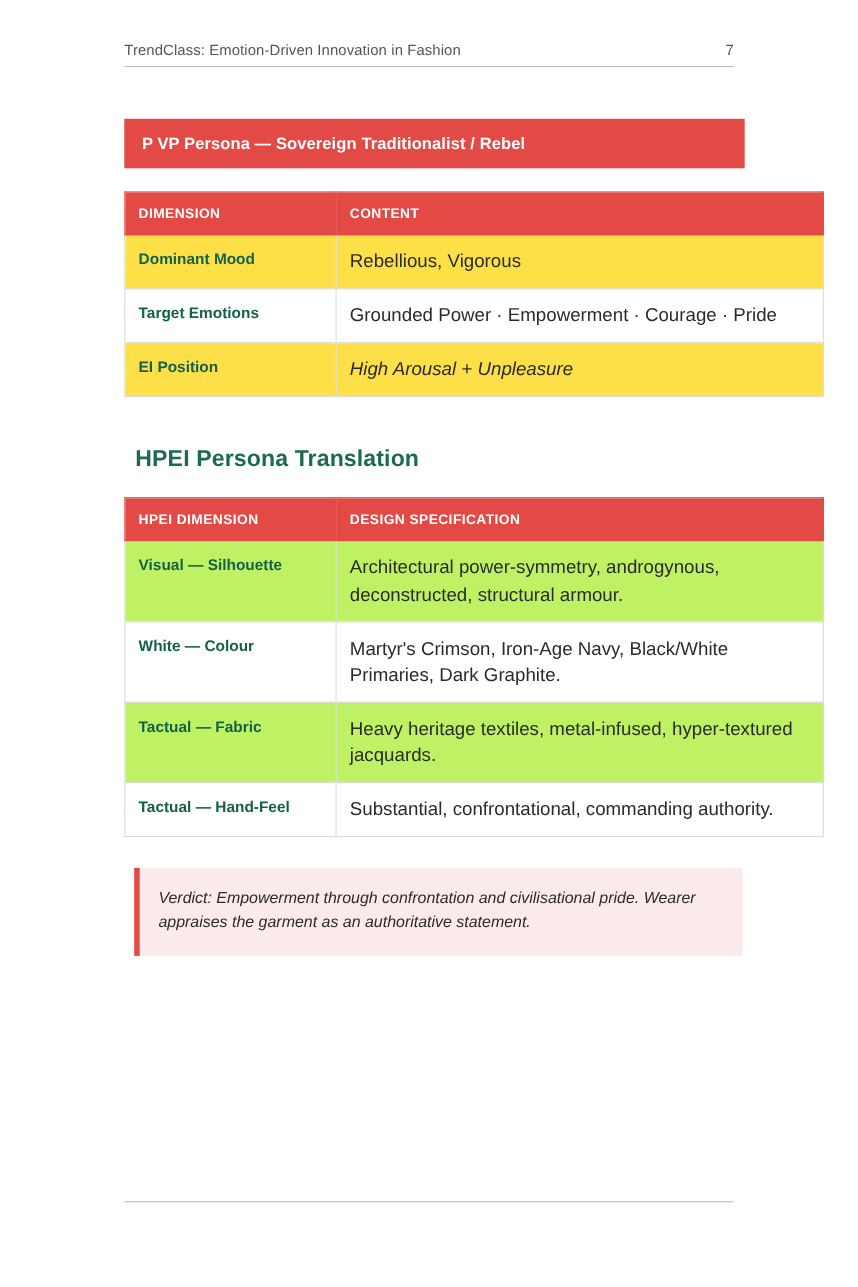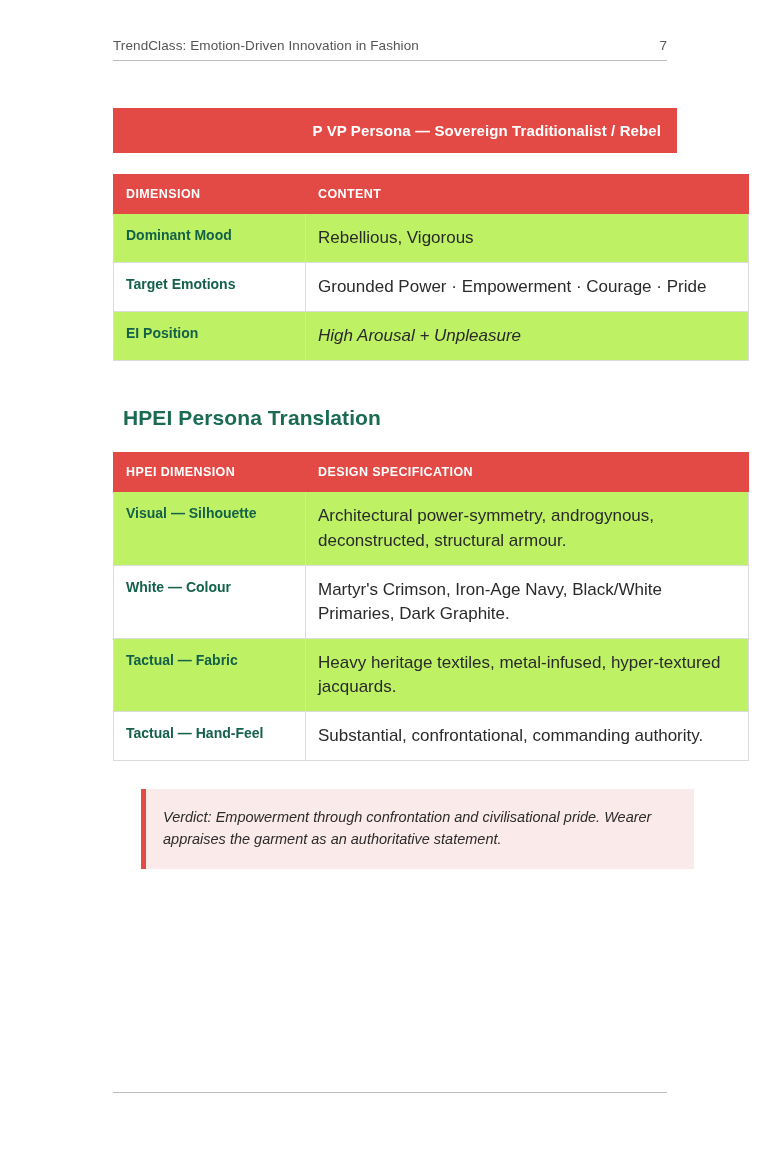--- a/index.html
+++ b/index.html
@@ -55,21 +55,21 @@
   }
 
   
   .persona-banner {
     width: 564px;
     box-sizing: border-box;
     background: #e34a45;
     color: #ffffff;
     font-size: 15px;
     font-weight: bold;
-    text-align: right;
+    text-align: left;
     padding: 14px 16px;
     letter-spacing: 0.1px;
   }
 
   
   .archetype-line {
     margin-top: 24px;
     margin-left: 10px;
     font-size: 16.5px;
     color: #6f6f6f;
@@ -111,21 +111,21 @@
     font-weight: bold;
     font-size: 14px;
   }
   table.doc-table td.cell-content {
     font-size: 17px;
     color: #2a2a2a;
   }
   table.doc-table td.italic { font-style: italic; }
 
   
-  .table-persona tr.zebra-a td { background: #bef264; }
+  .table-persona tr.zebra-a td { background: #fde047; }
   .table-persona tr.zebra-b td { background: #ffffff; }
 
   
   .table-hpei tr.zebra-a td { background: #bef264; }
   .table-hpei tr.zebra-b td { background: #ffffff; }
 
   .table-persona { margin-top: 21px; }
 
   
   h2.section-title {
@@ -133,21 +133,21 @@
     font-size: 21px;
     font-weight: bold;
     color: #1a6b52;
     letter-spacing: 0.1px;
   }
   .table-hpei { margin-top: 22px; }
 
   
   .verdict-box {
     margin-top: 28px;
-    margin-left: 28px;
+    margin-left: 9px;
     width: 553px;
     box-sizing: border-box;
     background: #fbeaea;
     border-left: 5px solid #e34a45;
     padding: 17px 20px 19px 17px;
   }
   .verdict-text {
     font-size: 14.5px;
     font-style: italic;
     color: #2b2b2b;

